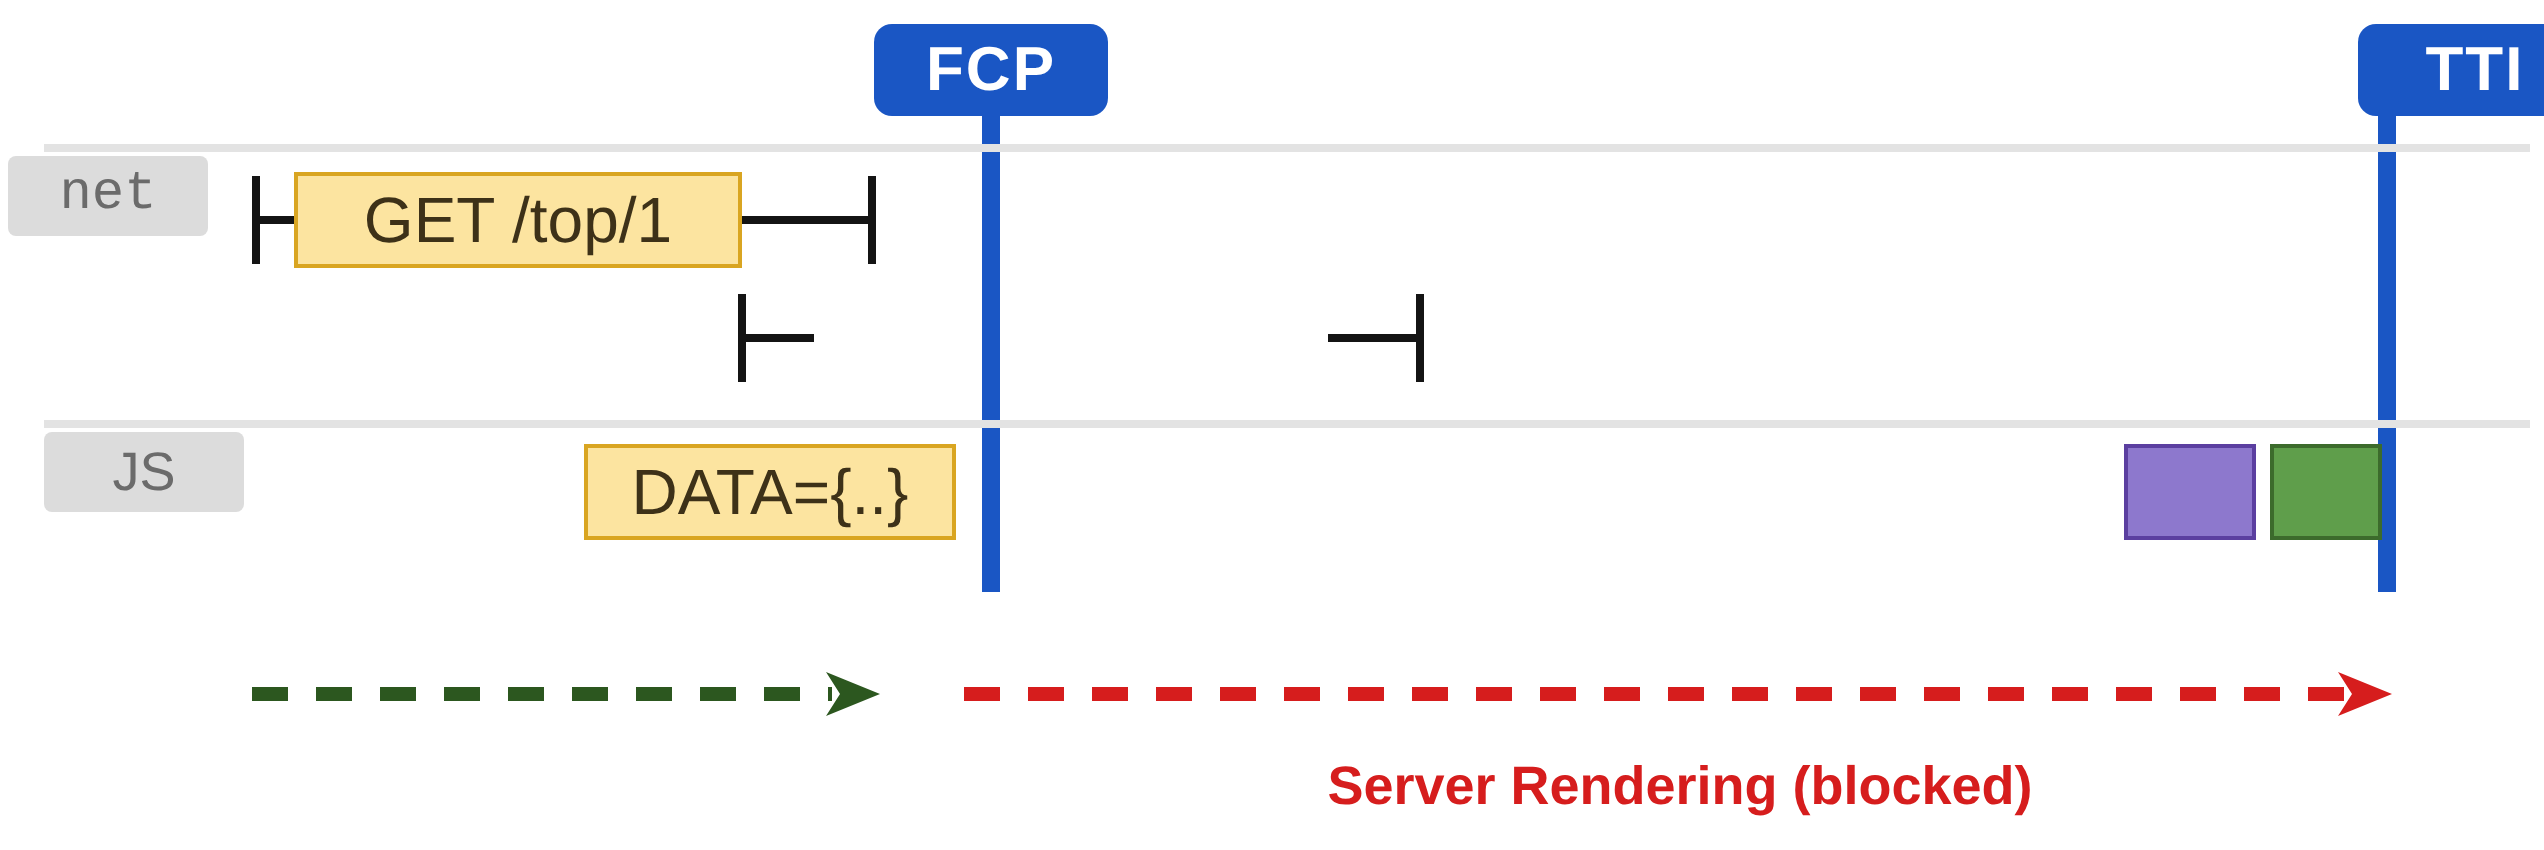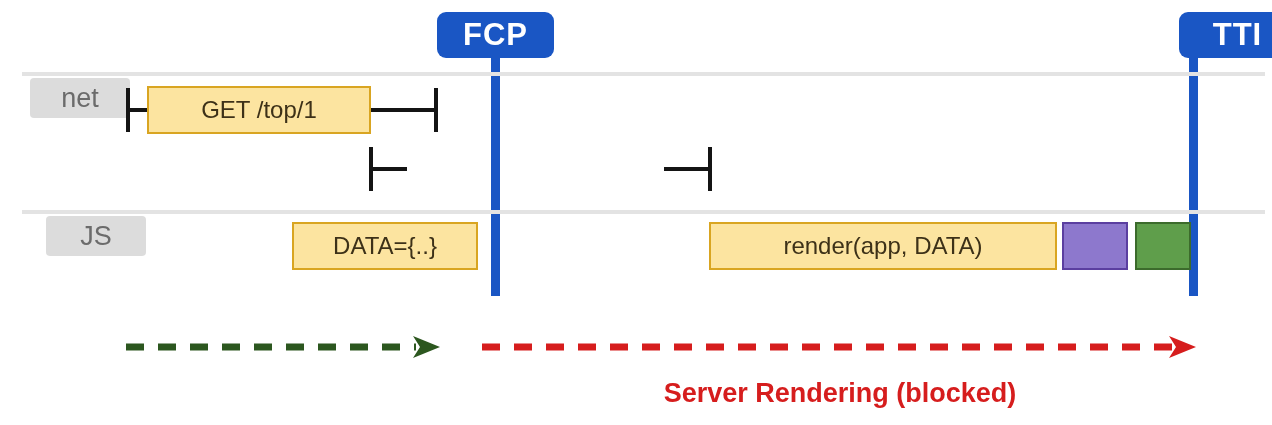--- a/index.html
+++ b/index.html
@@ -63,21 +63,21 @@
     padding: 0 11px;
   }
 
   
   .bar {
     position: absolute;
     display: flex;
     align-items: center;
     justify-content: center;
     box-sizing: border-box;
-    font-size: 24px;
+    font-size: 32px;
     white-space: nowrap;
   }
   .bar-yellow {
     background: #fce4a0;
     border: 2px solid #d9a521;
     color: #3d3118;
   }
   .bar-pink {
     background: #eedbe6;
     border: 2px solid #a8518c;
@@ -134,47 +134,44 @@
     <span>TTI</span>
   </div>
   <div class="badge-tail" style="left:1189px; top:56px;"></div>
 
   <div class="vline" style="left:491px; top:58px; height:238px;"></div>
   <div class="vline" style="left:1189px; top:58px; height:238px;"></div>
 
   <div class="lane-rule" style="left:22px; top:72px; width:1243px;"></div>
   <div class="lane-rule" style="left:22px; top:210px; width:1243px;"></div>
 
-  <div class="lane-label" style="left:30px; top:78px; width:78px; height:40px;">
+  <div class="lane-label" style="left:4px; top:78px; width:78px; height:40px;font-family:Liberation Mono, monospace;">
     <span>net</span>
   </div>
-  <div class="lane-label" style="left:22px; top:216px; width:78px; height:40px;margin-left:24px;">
+  <div class="lane-label" style="left:22px; top:216px; width:78px; height:40px;">
     <span>JS</span>
   </div>
 
   <div class="whisker-cap" style="left:126px; top:88px; height:44px;"></div>
   <div class="whisker-line" style="left:126px; top:108px; width:24px;"></div>
   <div class="whisker-line" style="left:368px; top:108px; width:70px;"></div>
   <div class="whisker-cap" style="left:434px; top:88px; height:44px;"></div>
   <div class="bar bar-yellow" style="left:147px; top:86px; width:224px; height:48px;">
     <span>GET /top/1</span>
   </div>
 
   <div class="whisker-cap" style="left:369px; top:147px; height:44px;"></div>
   <div class="whisker-line" style="left:369px; top:167px; width:38px;"></div>
   <div class="whisker-line" style="left:664px; top:167px; width:48px;"></div>
   <div class="whisker-cap" style="left:708px; top:147px; height:44px;"></div>
 
   <div class="bar bar-yellow" style="left:292px; top:222px; width:186px; height:48px;">
     <span>DATA={..}</span>
   </div>
 
-  <div class="bar bar-yellow" style="left:709px; top:222px; width:348px; height:48px;">
-    <span>render(app, DATA)</span>
-  </div>
 
   <div class="box-purple" style="left:1062px; top:222px; width:66px; height:48px;"></div>
   <div class="box-green" style="left:1135px; top:222px; width:56px; height:48px;"></div>
 
   <svg class="phase-arrow" style="left:120px; top:330px;" width="330" height="34" viewBox="0 0 330 34">
     <line x1="6" y1="17" x2="296" y2="17" stroke="#2c571f" stroke-width="7" stroke-dasharray="18,14" stroke-linecap="butt"></line>
     <polygon points="293,6 320,17 293,28 300,17" fill="#2c571f"></polygon>
   </svg>
 
   <svg class="phase-arrow" style="left:476px; top:330px;" width="730" height="34" viewBox="0 0 730 34">

